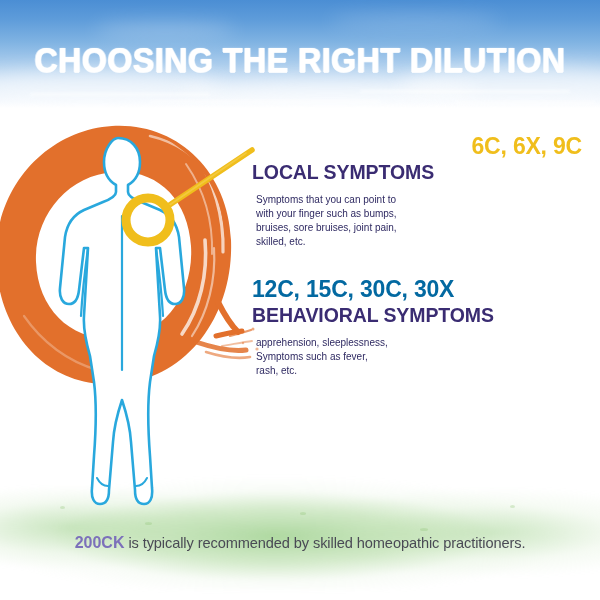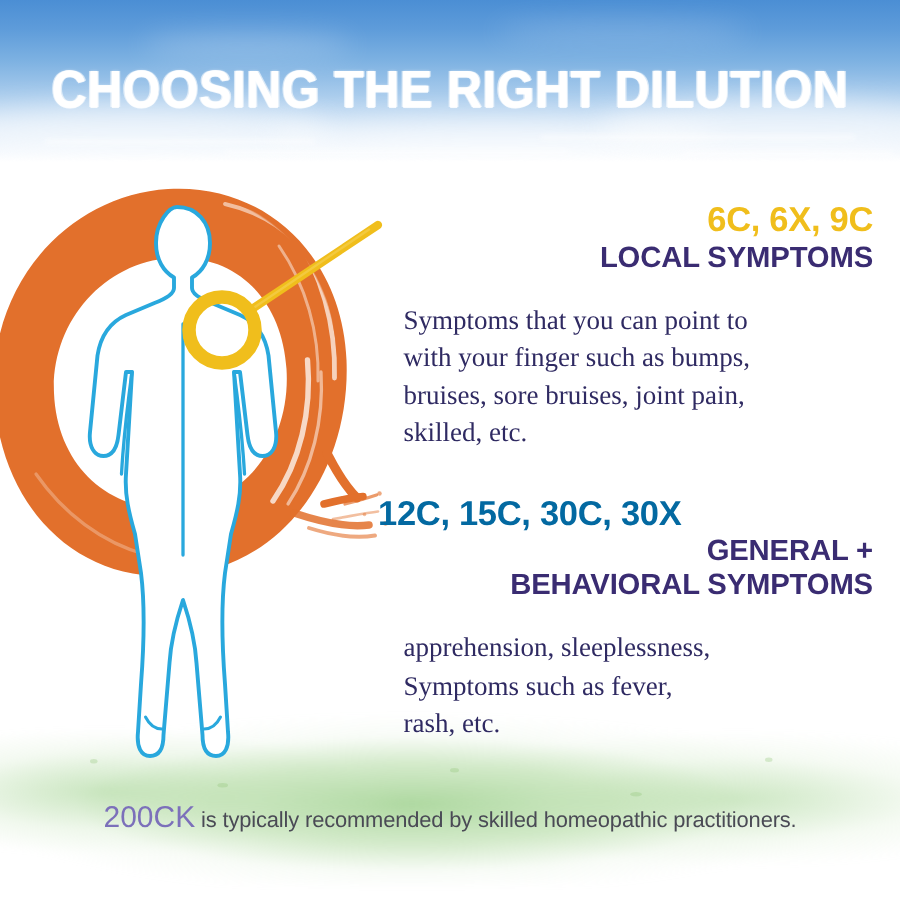--- a/index.html
+++ b/index.html
@@ -122,30 +122,28 @@
   .dilution-yellow { color: #f0be1c; text-align: right; }
   .dilution-orange { color: #0369a1; }
 
   .block-heading {
     font-size: 19.5px;
     font-weight: bold;
     color: #3a2c72;
     letter-spacing: -0.1px;
     line-height: 1.18;
     margin: 0 0 9px 0;
-    text-align: right;
   }
   .block-heading .hl { display: block; }
 
   .block-body {
-    font-size: 18px;
+    font-size: 10px;
     color: #2f2a62;
     line-height: 1.40;
-    margin: 17px;
-    font-family: Liberation Serif, serif;
+    margin: 4px;
   }
   .block-body .bl { display: block; }
 
   
   .mark-svg {
     position: absolute;
     pointer-events: none;
   }
 
   
@@ -154,22 +152,22 @@
     left: 0;
     top: 534px;
     width: 600px;
     text-align: center;
     font-size: 14.6px;
     color: #4a4a55;
     letter-spacing: -0.1px;
     white-space: nowrap;
   }
   .footer-note .strong {
-    font-weight: normal;
-    font-size: 20px;
+    font-weight: bold;
+    font-size: 16px;
     color: #7c70ba;
     letter-spacing: 0;
     text-align: center;
   }
 </style>
 </head>
 <body>
 
 <div id="poster">
 
@@ -306,21 +304,20 @@
         <span class="bl">Symptoms that you can point to</span>
         <span class="bl">with your finger such as bumps,</span>
         <span class="bl">bruises, sore bruises, joint pain,</span>
         <span class="bl">skilled, etc.</span>
       </div>
     </div>
 
     <div class="block block-2">
       <div class="dilution-line dilution-orange">12C, 15C, 30C, 30X</div>
       <div class="block-heading">
-        <span class="hl">GENERAL +</span>
         <span class="hl">BEHAVIORAL SYMPTOMS</span>
       </div>
       <div class="block-body">
         <span class="bl">apprehension, sleeplessness,</span>
         <span class="bl">Symptoms such as fever,</span>
         <span class="bl">rash, etc.</span>
       </div>
     </div>
   </div>
 

